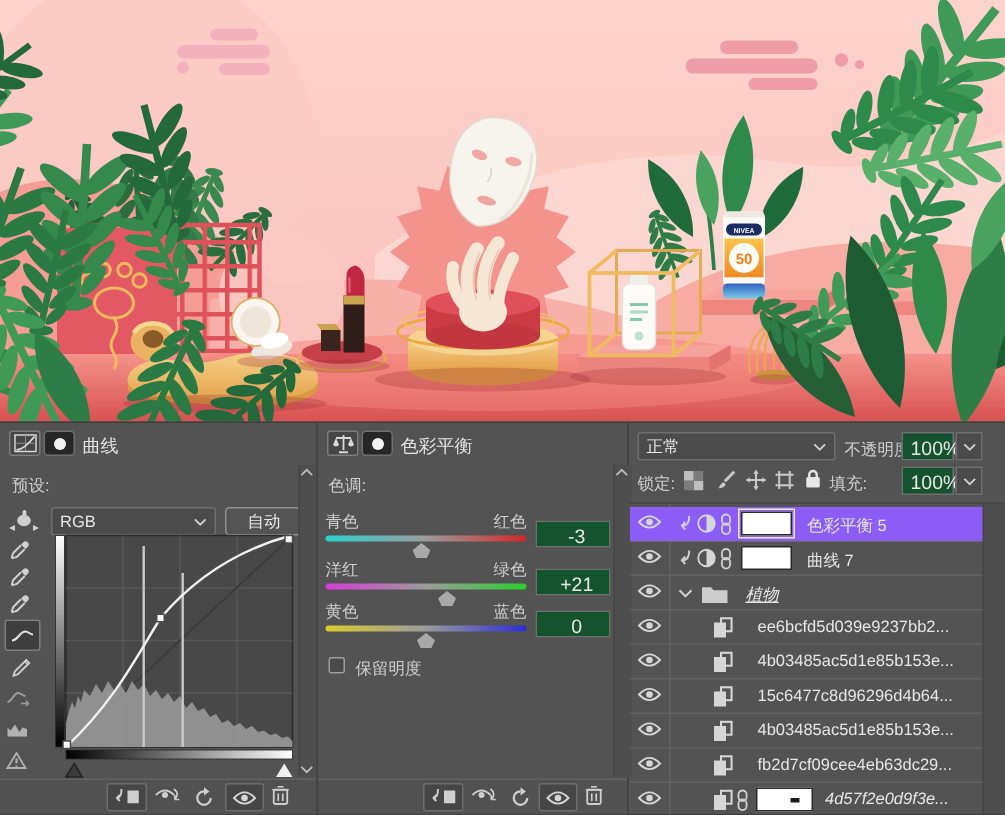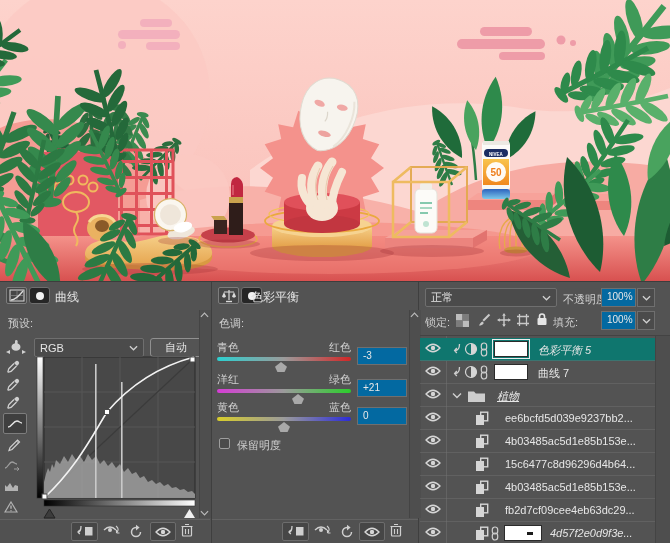--- a/index.html
+++ b/index.html
@@ -14,40 +14,40 @@
   .phead-btn{position:absolute;width:21px;height:17px;background:#464646;border:1px solid #7d7d7d;border-radius:2px;
              display:flex;align-items:center;justify-content:center;box-sizing:border-box;}
   .mask-btn{position:absolute;width:21px;height:17px;background:#262626;border:1px solid #6f6f6f;border-radius:3px;
             display:flex;align-items:center;justify-content:center;box-sizing:border-box;}
   .mask-dot{width:8px;height:8px;border-radius:50%;background:#f2f2f2;}
   .ptitle{position:absolute;color:#e4e4e4;font-size:12px;white-space:nowrap;}
   .lbl{position:absolute;color:#cfcfcf;font-size:11px;white-space:nowrap;}
   .dd{position:absolute;background:#4b4b4b;border:1px solid #6f6f6f;border-radius:2px;color:#e6e6e6;font-size:11px;
       display:flex;align-items:center;padding:0 5px;box-sizing:border-box;}
   .dd .chev{margin-left:auto;}
-  .vbox{position:absolute;background:#0369a1;border:1px solid #6f6f6f;color:#e8e8e8;font-size:10px;
-        padding:2px 0 0 5px;box-sizing:border-box;}
+  .vbox{position:absolute;background:#14532d;border:1px solid #6f6f6f;color:#e8e8e8;font-size:13px;
+        padding:2px 0 0 5px;box-sizing:border-box;text-align:center;}
   .chevbox{position:absolute;background:#4b4b4b;border:1px solid #6f6f6f;display:flex;align-items:center;justify-content:center;box-sizing:border-box;}
   .autobtn{position:absolute;background:#545454;border:1px solid #909090;border-radius:3px;color:#e6e6e6;font-size:11px;
            display:flex;align-items:center;justify-content:center;box-sizing:border-box;}
   .tool{position:absolute;display:flex;align-items:center;justify-content:center;}
   .tool-sel{background:#3f3f3f;border:1px solid #7d7d7d;border-radius:2px;box-sizing:border-box;}
   .track{position:absolute;height:4px;width:134px;border-radius:2px;}
   .t1{background:linear-gradient(90deg,#2cd0d0,#9b9b9b 50%,#d22727);}
   .t2{background:linear-gradient(90deg,#d63cd6,#9b9b9b 50%,#2bcf2b);}
   .t3{background:linear-gradient(90deg,#d8cd2a,#9b9b9b 50%,#2c2cd8);}
   .thumb{position:absolute;width:12px;height:10px;background:#a9a9a9;
          clip-path:polygon(50% 0,100% 48%,80% 100%,20% 100%,0 48%);}
   .checkbox{position:absolute;width:11px;height:11px;background:#4a4a4a;border:1px solid #9d9d9d;border-radius:2px;box-sizing:border-box;}
   .ptools{position:absolute;left:0;right:0;bottom:0;height:24px;background:#515151;border-top:1px solid #626262;}
   .tbtn{position:absolute;display:flex;align-items:center;justify-content:center;}
   .tbtn.box{background:#464646;border:1px solid #6d6d6d;border-radius:2px;box-sizing:border-box;}
   .scroll{position:absolute;top:28px;bottom:26px;width:11px;background:#4e4e4e;border-left:1px solid #444;}
   .lrow{position:absolute;left:0;width:235px;height:23px;border-bottom:1px solid rgba(115,115,115,.45);box-sizing:border-box;}
-  .lrow.sel{background:#0f766e;font-style:italic;}
+  .lrow.sel{background:#8b5cf6;}
   .lname{position:absolute;top:5px;color:#e6e6e6;font-size:11px;white-space:nowrap;}
   .mthumb{position:absolute;top:3px;width:34px;height:16px;background:#fff;border:1px solid #2b2b2b;box-sizing:border-box;}
   .mthumb.sel{outline:1px solid #ececec;outline-offset:1px;}
   .eyecell{position:absolute;left:5px;top:5px;}
   svg{display:block;}
 </style>
 </head>
 <body>
 
 <div class="app">
@@ -473,21 +473,21 @@
       <div class="phead-btn" style="left:6px;top:5px;">
         <svg width="16" height="14" viewBox="0 0 16 14">
             <path d="M8,1 V11 M3,3 H13" stroke="#d9d9d9" stroke-width="1.2"></path>
             <path d="M3,3 L1,7.5 A2.2,2 0 0 0 5,7.5 Z M13,3 L11,7.5 A2.2,2 0 0 0 15,7.5 Z" fill="#d9d9d9"></path>
             <path d="M5,12.5 H11" stroke="#d9d9d9" stroke-width="1.4"></path>
           </svg>
       </div>
       <div class="mask-btn" style="left:29px;top:5px;">
           <span class="mask-dot"></span>
         </div>
-      <div class="ptitle" style="left:39px;top:7px;text-align:center;">色彩平衡</div>
+      <div class="ptitle" style="left:55px;top:7px;text-align:center;">色彩平衡</div>
 
       <div class="lbl" style="left:7px;top:34px;">色调:</div>
 
       <div class="lbl" style="left:5px;top:58px;">青色</div>
       <div class="lbl" style="left:139px;top:58px;transform:translateX(-100%);">红色</div>
       <div class="track t1" style="left:5px;top:75px;"></div>
       <div class="thumb" style="left:63px;top:80px;"></div>
       <div class="vbox" style="left:145px;top:65px;width:50px;height:18px;">-3</div>
 
       <div class="lbl" style="left:5px;top:90px;">洋红</div>

